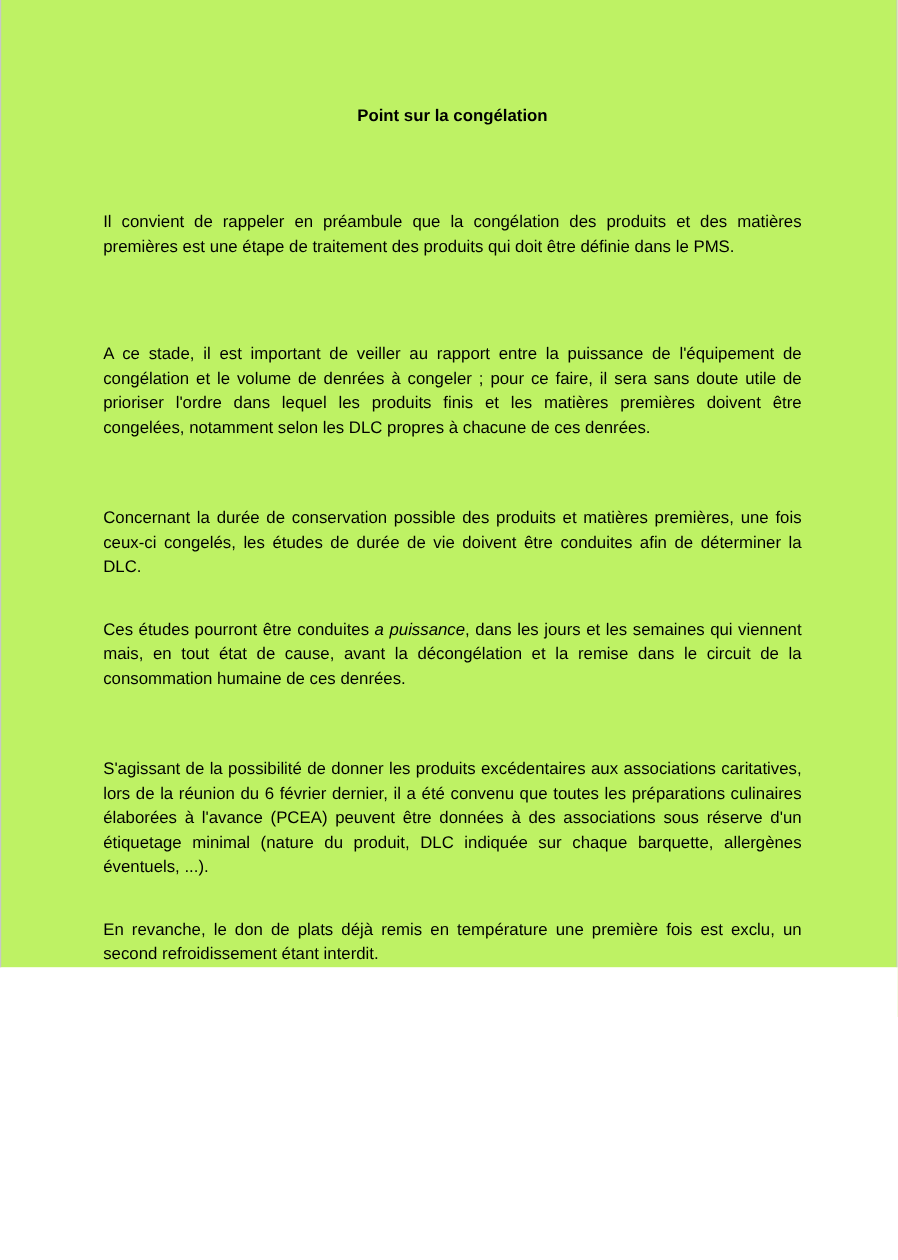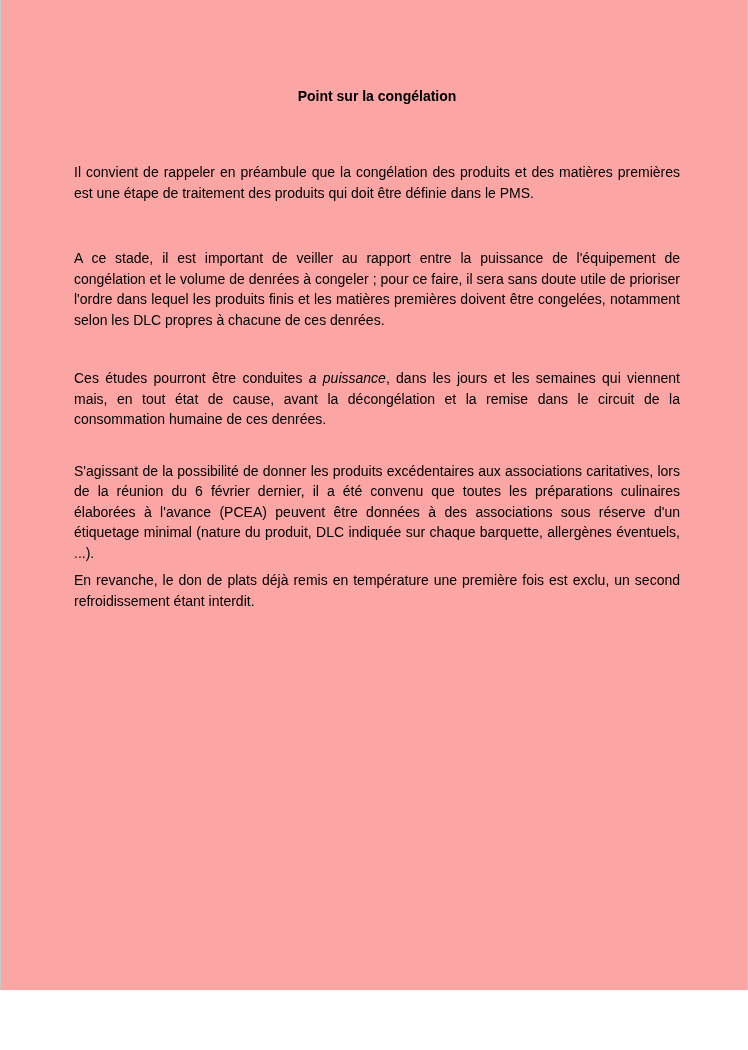--- a/index.html
+++ b/index.html
@@ -1,32 +1,32 @@
 <!DOCTYPE html>
 <html><head>
 <meta charset="utf-8">
 <style>
   html, body { margin: 0; padding: 0; background: #ffffff; }
   body { width: 748px; height: 1050px; position: relative; overflow: hidden; }
   .page {
-    position: absolute; left: 0; top: 0; width: 746px; height: 990px;
-    background: #fca5a5;
+    position: absolute; left: 0; top: 0; width: 746px; height: 806px;
+    background: #bef264;
     border-left: 1px solid #c8c8c8;
     border-right: 1px solid #c8c8c8;
   }
   .content {
     position: absolute; left: 73px; top: 86px; width: 606px;
     font-family: "Liberation Sans", sans-serif;
     font-size: 14px; line-height: 20.5px; color: #000;
   }
   .title {
     text-align: center; font-weight: bold; font-size: 14px;
     margin: 0 0 0 0; height: 20px;
   }
-  p { margin: 0; text-align: justify; }
+  p { margin: 12px; text-align: justify; }
   .gap-title { height: 56px; }
   .gap-para { height: 7px; }
   .gap-section { height: 31px; }
   em { font-style: italic; }
 </style>
 </head>
 <body>
 
 <div class="page">
   <div class="content">
@@ -39,20 +39,21 @@
     </section>
     <div class="gap-section"></div>
 
     <section>
       <div class="gap-para"></div>
       <p>A ce stade, il est important de veiller au rapport entre la puissance de l'équipement de congélation et le volume de denrées à congeler ; pour ce faire, il sera sans doute utile de prioriser l'ordre dans lequel les produits finis et les matières premières doivent être congelées, notamment selon les DLC propres à chacune de ces denrées.</p>
     </section>
     <div class="gap-section"></div>
 
     <section>
+      <p>Concernant la durée de conservation possible des produits et matières premières, une fois ceux-ci congelés, les études de durée de vie doivent être conduites afin de déterminer la DLC.</p>
       <div class="gap-para"></div>
       <p><span>Ces études pourront être conduites </span><em>a puissance</em><span>, dans les jours et les semaines qui viennent mais, en tout état de cause, avant la décongélation et la remise dans le circuit de la consommation humaine de ces denrées.</span></p>
     </section>
     <div class="gap-section"></div>
 
     <section>
       <p>S'agissant de la possibilité de donner les produits excédentaires aux associations caritatives, lors de la réunion du 6 février dernier, il a été convenu que toutes les préparations culinaires élaborées à l'avance (PCEA) peuvent être données à des associations sous réserve d'un étiquetage minimal (nature du produit, DLC indiquée sur chaque barquette, allergènes éventuels, ...).</p>
       <div class="gap-para"></div>
       <p>En revanche, le don de plats déjà remis en température une première fois est exclu, un second refroidissement étant interdit.</p>
     </section>

